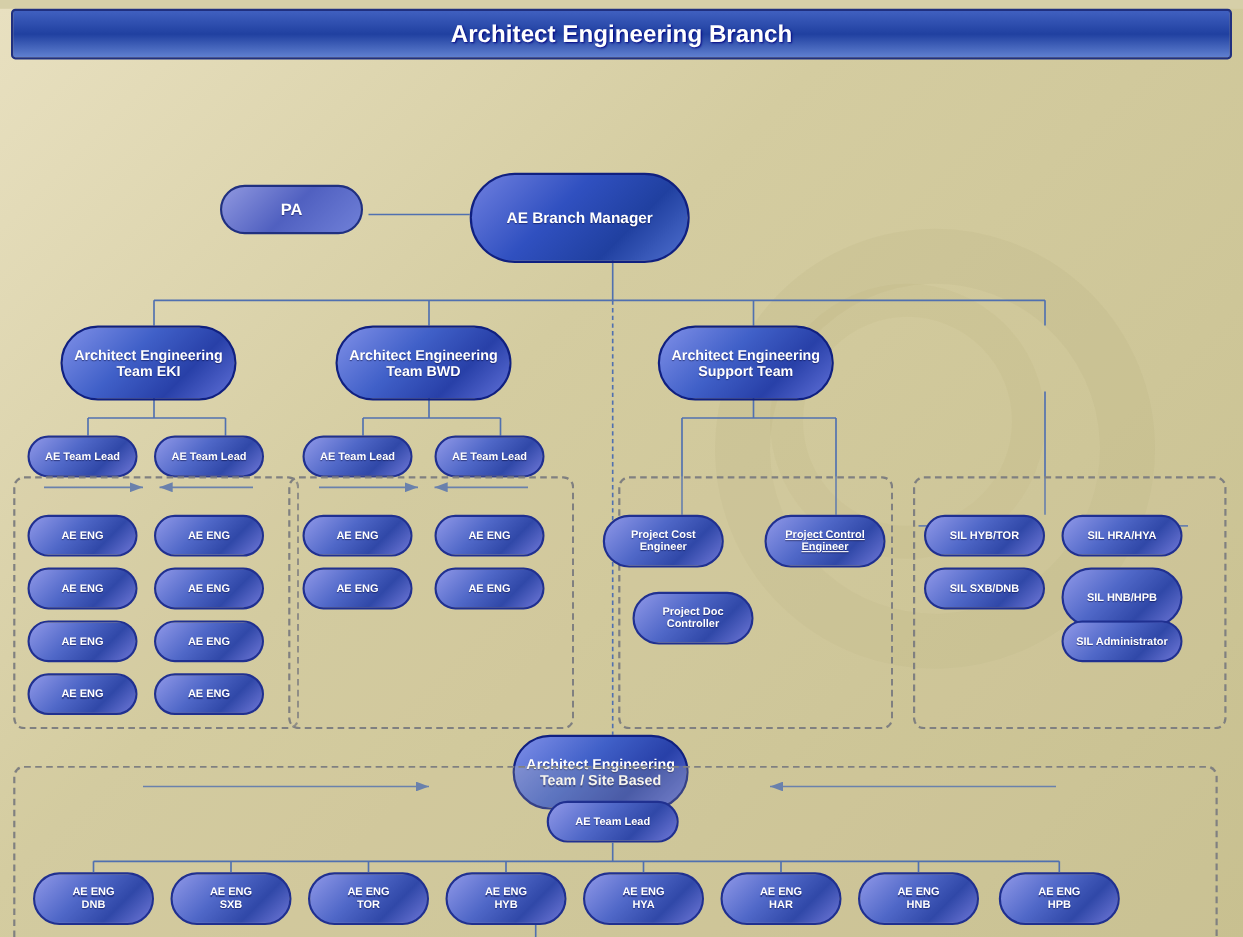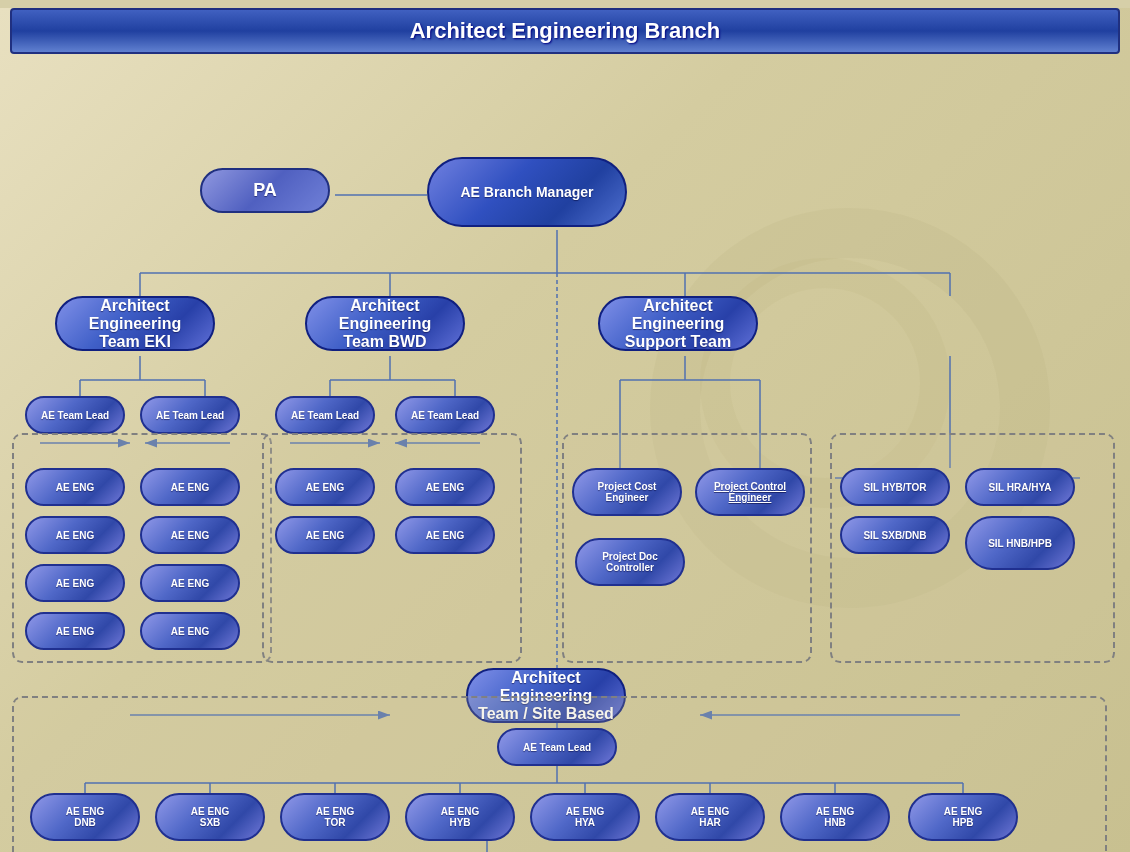--- a/index.html
+++ b/index.html
@@ -57,53 +57,53 @@
       text-shadow: 0 1px 1px rgba(0,0,50,0.5);
       cursor: default;
     }
 
     
     .node-large-oval {
       background: linear-gradient(135deg, #7080e0 0%, #3050c0 40%, #2040a0 70%, #5070d0 100%);
       border: 2px solid #102080;
       border-radius: 50px;
       width: 200px;
-      height: 70px;
+      height: 82px;
       font-size: 14px;
       justify-content: center;
     }
 
     
     .node-medium-oval {
       background: linear-gradient(135deg, #8090e8 0%, #4060c8 40%, #2840a8 70%, #6070d8 100%);
       border: 2px solid #102080;
       border-radius: 40px;
       width: 160px;
-      height: 55px;
-      font-size: 16px;
+      height: 68px;
+      font-size: 13px;
     }
 
     
     .node-small-oval {
       background: linear-gradient(135deg, #9098e8 0%, #5068c8 40%, #3048a8 70%, #7078d8 100%);
       border: 2px solid #203090;
       border-radius: 30px;
       width: 100px;
       height: 38px;
       font-size: 10px;
     }
 
     
     .node-pa {
       background: linear-gradient(135deg, #9098e0 0%, #5060c0 50%, #7080d8 100%);
       border: 2px solid #203080;
       border-radius: 30px;
       width: 130px;
       height: 45px;
-      font-size: 18px;
+      font-size: 15px;
     }
 
     
     .dashed-box {
       position: absolute;
       border: 2px dashed #808080;
       border-radius: 10px;
       background: rgba(210, 200, 160, 0.2);
     }
 
@@ -273,21 +273,21 @@
     </div>
     <div class="node node-small-oval" style="left:275px;top:438px;">
       <span>AE ENG</span>
     </div>
     <div class="node node-small-oval" style="left:395px;top:438px;">
       <span>AE ENG</span>
     </div>
 
     <div class="dashed-box" style="left:562px;top:355px;width:250px;height:230px;"></div>
 
-    <div class="node node-small-oval" style="left:572px;top:390px;width:110px;height:48px;">
+    <div class="node node-small-oval" style="left:548px;top:390px;width:110px;height:48px;">
       <span style="white-space:pre-line;font-size:10px;">Project Cost
 Engineer</span>
     </div>
     <div class="node node-small-oval" style="left:695px;top:390px;width:110px;height:48px;">
       <span style="white-space:pre-line;font-size:10px;text-decoration:underline;">Project Control
 Engineer</span>
     </div>
     <div class="node node-small-oval" style="left:575px;top:450px;width:110px;height:48px;margin-top:10px;">
       <span style="white-space:pre-line;font-size:10px;">Project Doc
 Controller</span>
@@ -299,20 +299,23 @@
       <span>SIL HYB/TOR</span>
     </div>
     <div class="node node-small-oval" style="left:965px;top:390px;width:110px;height:38px;">
       <span>SIL HRA/HYA</span>
     </div>
     <div class="node node-small-oval" style="left:840px;top:438px;width:110px;height:38px;">
       <span>SIL SXB/DNB</span>
     </div>
     <div class="node node-small-oval" style="left:965px;top:438px;width:110px;height:54px;">
       <span>SIL HNB/HPB</span>
+    </div>
+    <div class="node node-small-oval" style="left:965px;top:486px;width:110px;height:38px;">
+      <span>SIL Administrator</span>
     </div>
 
     <div class="node node-medium-oval" style="left:466px;top:590px;">
       <span style="white-space:pre-line;text-align:center;">Architect Engineering
 Team / Site Based</span>
     </div>
 
     <div class="dashed-box" style="left:12px;top:618px;width:1095px;height:185px;"></div>
 
     <div class="node node-small-oval" style="left:497px;top:650px;width:120px;height:38px;">

